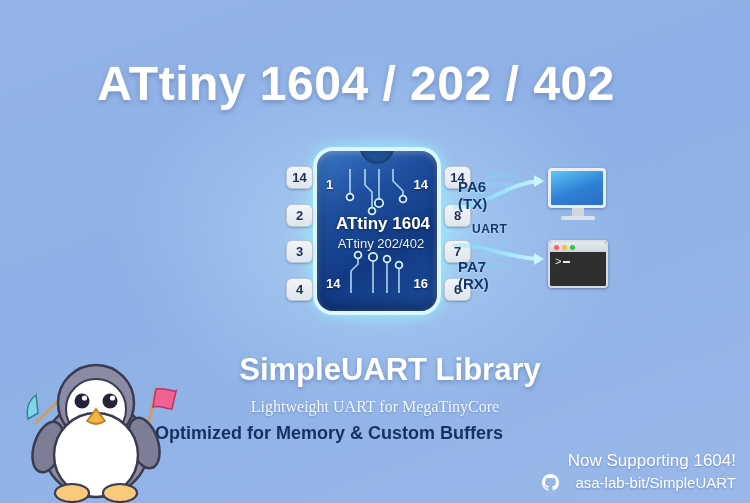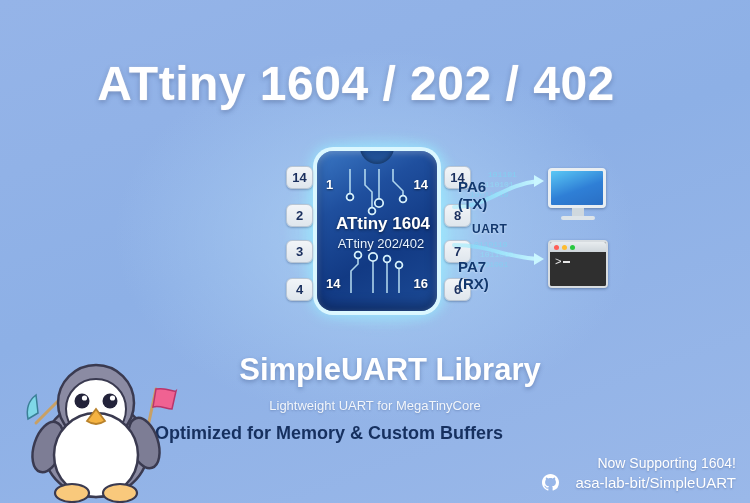--- a/index.html
+++ b/index.html
@@ -226,42 +226,43 @@
     font-size: 31px;
     font-weight: bold;
     color: #ffffff;
     text-shadow: 0 2px 4px rgba(40,60,110,0.35);
     margin-left: 21px;
   }
   .lib-sub1 {
     position: absolute;
     top: 398px; left: 0; width: 750px;
     text-align: center;
-    font-size: 13px;
+    font-size: 16px;
     color: #f2f6fb;
     text-shadow: 0 1px 2px rgba(40,60,110,0.3);
+    font-family: Liberation Serif, serif;
   }
   .lib-sub2 {
     position: absolute;
     top: 423px; left: 0; width: 658px;
     text-align: center;
     font-size: 18px;
     font-weight: bold;
     color: #16305f;
   }
 
   
   .footer {
     position: absolute;
     right: 14px;
     bottom: 12px;
     text-align: right;
   }
   .foot-now {
-    font-size: 14px;
+    font-size: 17px;
     color: #ffffff;
     text-shadow: 0 1px 2px rgba(40,60,110,0.35);
     margin-bottom: 3px;
     margin-top: 31px;
   }
   .foot-repo {
     display: flex;
     align-items: center;
     justify-content: flex-end;
     gap: 16px;

